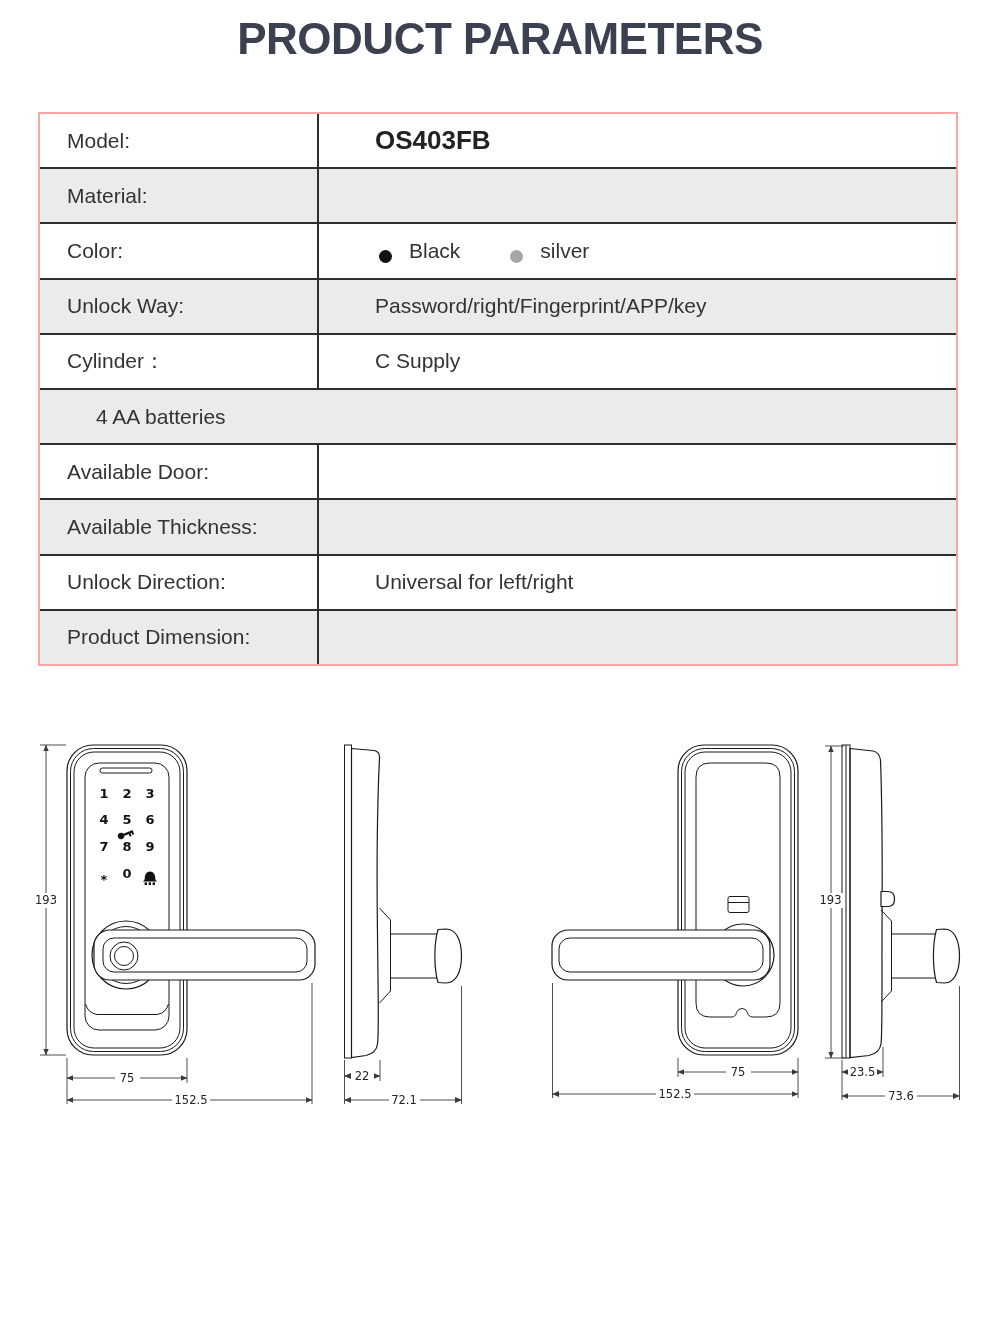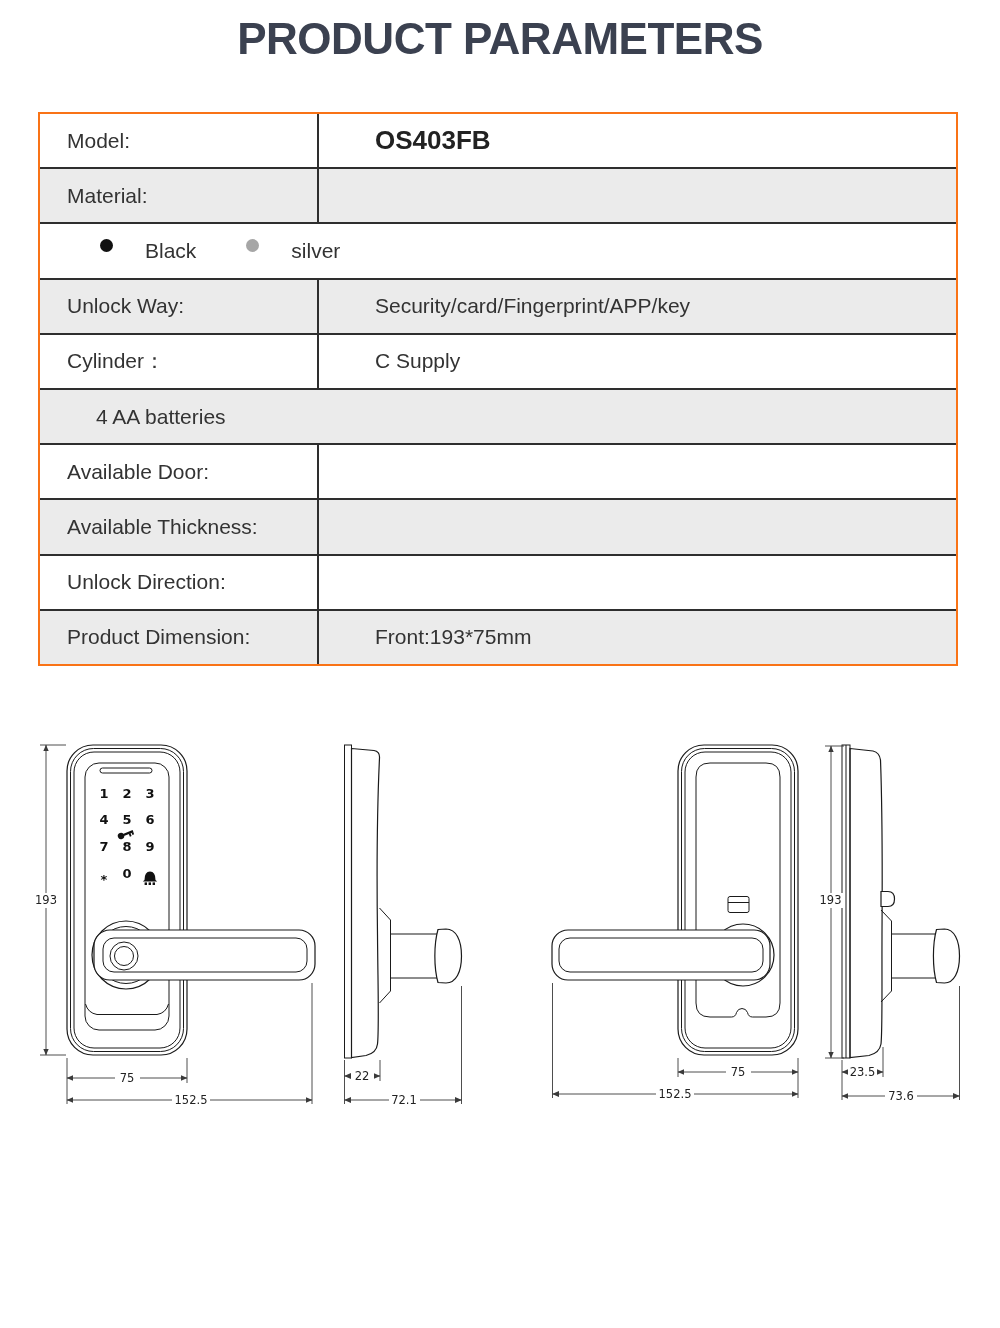--- a/index.html
+++ b/index.html
@@ -1,29 +1,29 @@
 <!DOCTYPE html>
 <html><head>
 <meta charset="utf-8">
 <style>
   html,body{margin:0;padding:0;background:#fff;}
   .page{position:relative;width:1000px;height:1268px;background:#ffffff;overflow:hidden;
         font-family:"Liberation Sans",sans-serif;color:#333;}
   .title{position:absolute;top:14px;left:0;width:100%;text-align:center;
          font-size:44px;font-weight:bold;letter-spacing:-0.5px;color:#3b4150;}
   .spec-table{position:absolute;left:38px;top:112px;width:920px;height:554px;
-              display:flex;flex-direction:column;border:2px solid #f97316;box-sizing:border-box;}
+              display:flex;flex-direction:column;border:2px solid #fca5a5;box-sizing:border-box;}
   .spec-row{display:flex;flex:1;border-top:2px solid #2e2e2e;background:#ffffff;}
   .spec-row:first-child{border-top:none;}
   .spec-row:nth-child(even){background:#ebebeb;}
   .spec-label{width:279px;box-sizing:border-box;border-right:2px solid #2e2e2e;
               display:flex;align-items:center;padding-left:27px;font-size:21px;color:#333;}
   .spec-value{flex:1;display:flex;align-items:center;padding-left:56px;font-size:21px;color:#333;}
   .model-value{font-size:26px;font-weight:bold;color:#222;}
-  .swatch{display:flex;align-items:flex-start;gap:15px;}
+  .swatch{display:flex;align-items:flex-end;}
   .swatch + .swatch{margin-left:50px;}
   .dot{width:13px;height:13px;border-radius:50%;margin-right:17px;flex:0 0 auto;}
   .color-value{padding-left:60px;}
   svg.drawings{position:absolute;left:0;top:0;pointer-events:none;}
   svg .ln{fill:none;stroke:#1a1a1a;stroke-width:1.2;}
   svg .ln2{fill:none;stroke:#1a1a1a;stroke-width:1;}
   svg .wfill{fill:#ffffff;stroke:#1a1a1a;stroke-width:1.2;}
   svg .dim{stroke:#3a3a3a;stroke-width:0.9;fill:none;}
   svg .dimlbl{font-family:"DejaVu Sans",sans-serif;font-size:11.5px;fill:#222;text-anchor:middle;}
   svg .lblbg{fill:#ffffff;}
@@ -39,54 +39,55 @@
     <div class="spec-row">
       <div class="spec-label">Model:</div>
       <div class="spec-value">
           <span class="model-value">OS403FB</span>
         </div>
     </div>
     <div class="spec-row">
       <div class="spec-label">Material:</div>
     </div>
     <div class="spec-row">
+      <div class="spec-label">Color:</div>
       <div class="spec-value color-value">
         <span class="swatch">
           <span class="dot" style="background-color: rgb(17, 17, 17);"></span>
           <span>Black</span>
         </span>
         <span class="swatch">
           <span class="dot" style="background-color: rgb(166, 166, 166);"></span>
           <span>silver</span>
         </span>
       </div>
     </div>
     <div class="spec-row">
       <div class="spec-label">Unlock Way:</div>
-      <div class="spec-value">Security/card/Fingerprint/APP/key</div>
+      <div class="spec-value">Password/right/Fingerprint/APP/key</div>
     </div>
     <div class="spec-row">
       <div class="spec-label">Cylinder：</div>
       <div class="spec-value">C Supply</div>
     </div>
     <div class="spec-row">
       <div class="spec-value">4 AA batteries</div>
     </div>
     <div class="spec-row">
       <div class="spec-label">Available Door:</div>
     </div>
     <div class="spec-row">
       <div class="spec-label">Available Thickness:</div>
     </div>
     <div class="spec-row">
       <div class="spec-label">Unlock Direction:</div>
+      <div class="spec-value">Universal for left/right</div>
     </div>
     <div class="spec-row">
       <div class="spec-label">Product Dimension:</div>
-      <div class="spec-value">Front:193*75mm</div>
     </div>
   </div>
 
   <svg class="drawings" width="1000" height="1328" viewBox="0 0 1000 1328">
     <defs>
       <marker id="ar" viewBox="0 0 10 10" refX="9" refY="5" markerWidth="8" markerHeight="8" orient="auto-start-reverse">
         <path d="M0,1 L9.5,5 L0,9 Z" fill="#3a3a3a"></path>
       </marker>
     </defs>
 

